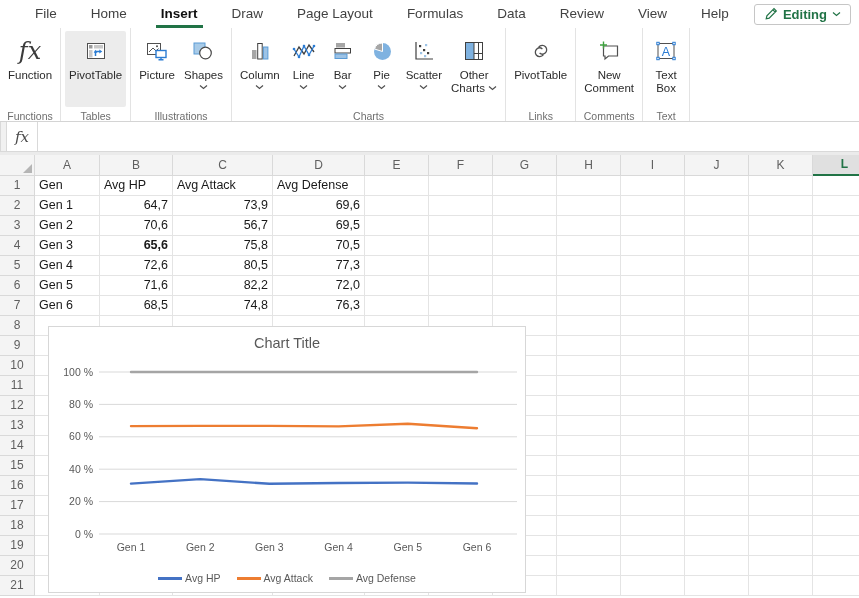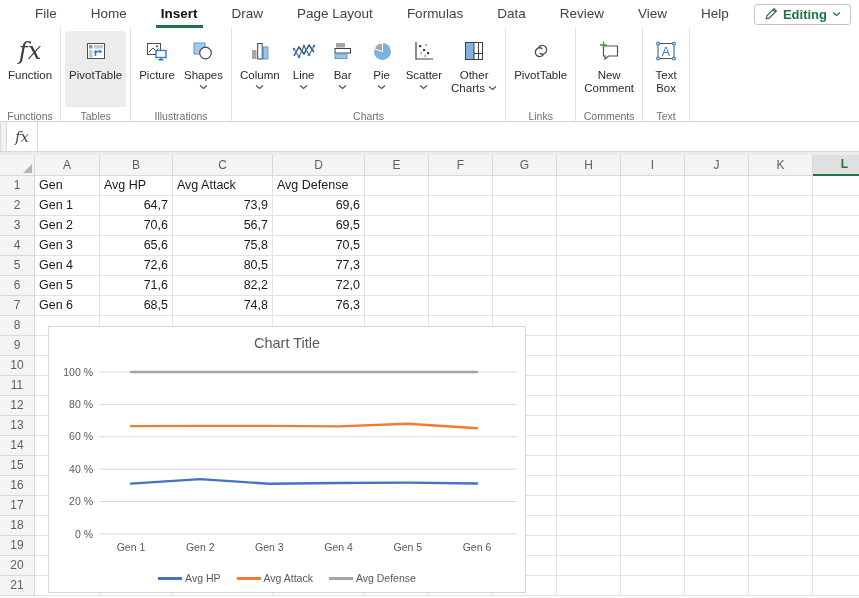--- a/index.html
+++ b/index.html
@@ -364,21 +364,21 @@
         <div class="scell" style="width: 64px;"></div>
         <div class="scell" style="width: 64px;"></div>
         <div class="scell" style="width: 64px;"></div>
         <div class="scell" style="width: 64px;"></div>
         <div class="scell" style="width: 64px;"></div>
         <div class="scell" style="width: 64px;"></div>
       </div>
       <div class="srow">
         <div class="scell rh" style="width: 35px;">4</div>
         <div class="scell" style="width: 65px;">Gen 3</div>
-        <div class="scell num" style="width: 73px;">65,6</div>
+        <div class="scell num" style="width: 73px; font-weight: bold;">65,6</div>
         <div class="scell num" style="width: 100px;">75,8</div>
         <div class="scell num" style="width: 92px;">70,5</div>
         <div class="scell" style="width: 64px;"></div>
         <div class="scell" style="width: 64px;"></div>
         <div class="scell" style="width: 64px;"></div>
         <div class="scell" style="width: 64px;"></div>
         <div class="scell" style="width: 64px;"></div>
         <div class="scell" style="width: 64px;"></div>
         <div class="scell" style="width: 64px;"></div>
         <div class="scell" style="width: 64px;"></div>

